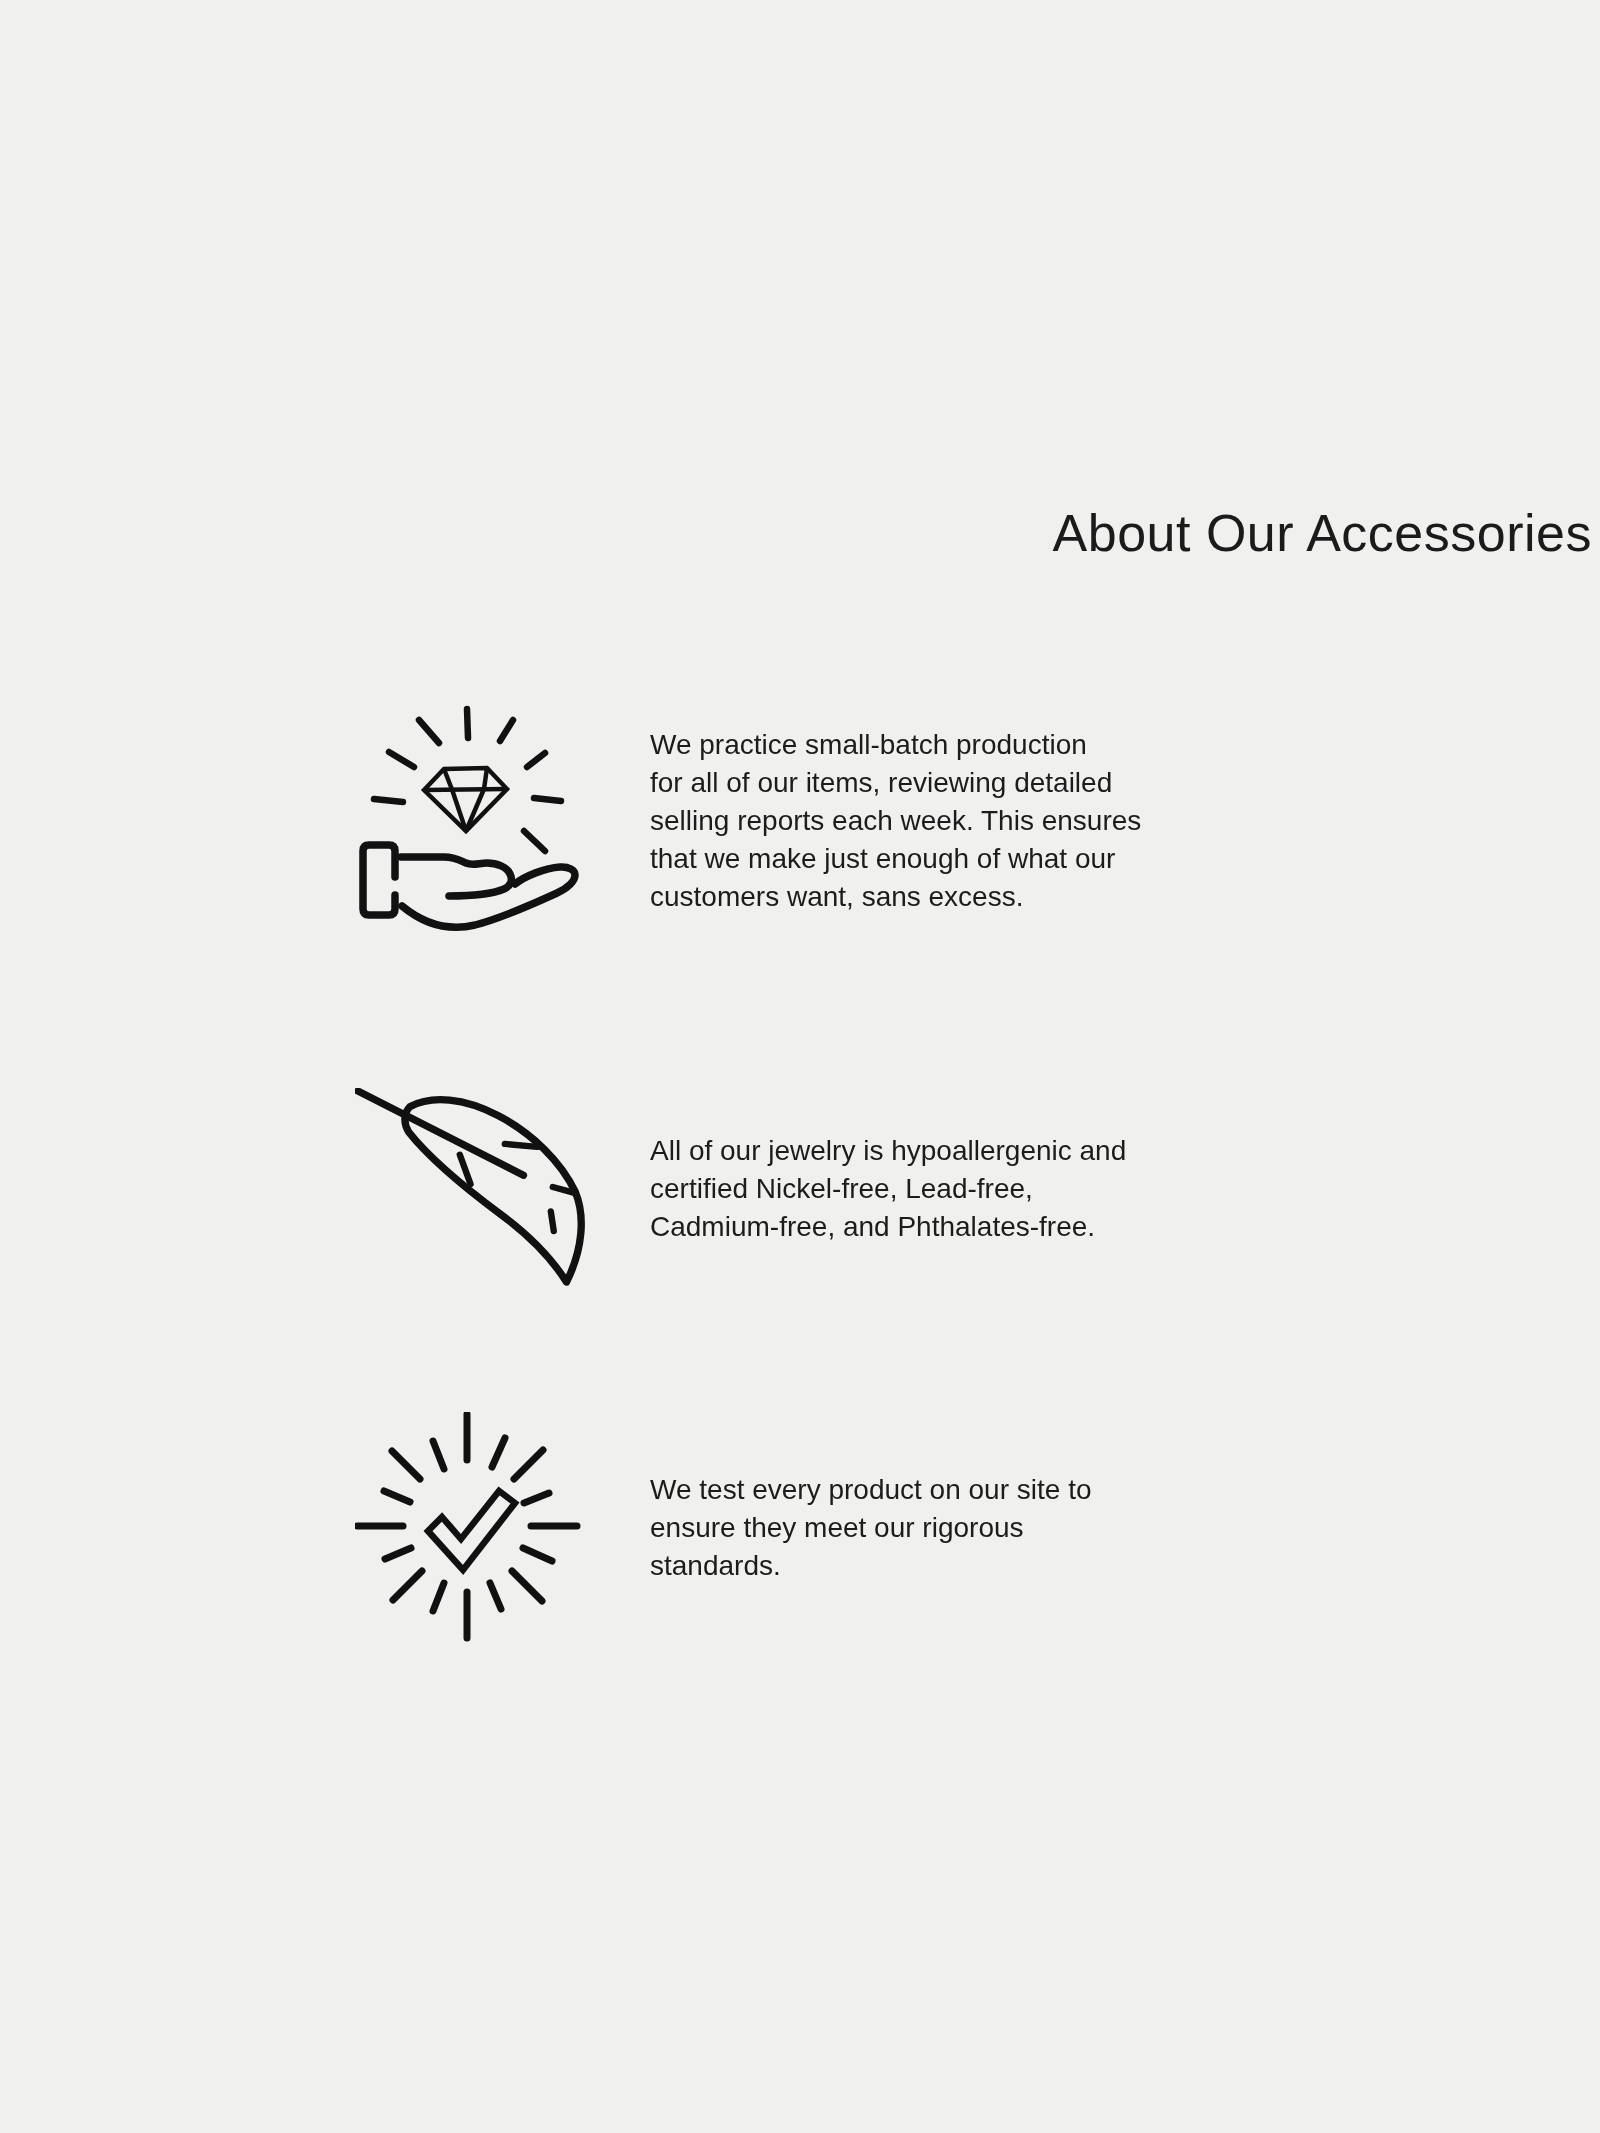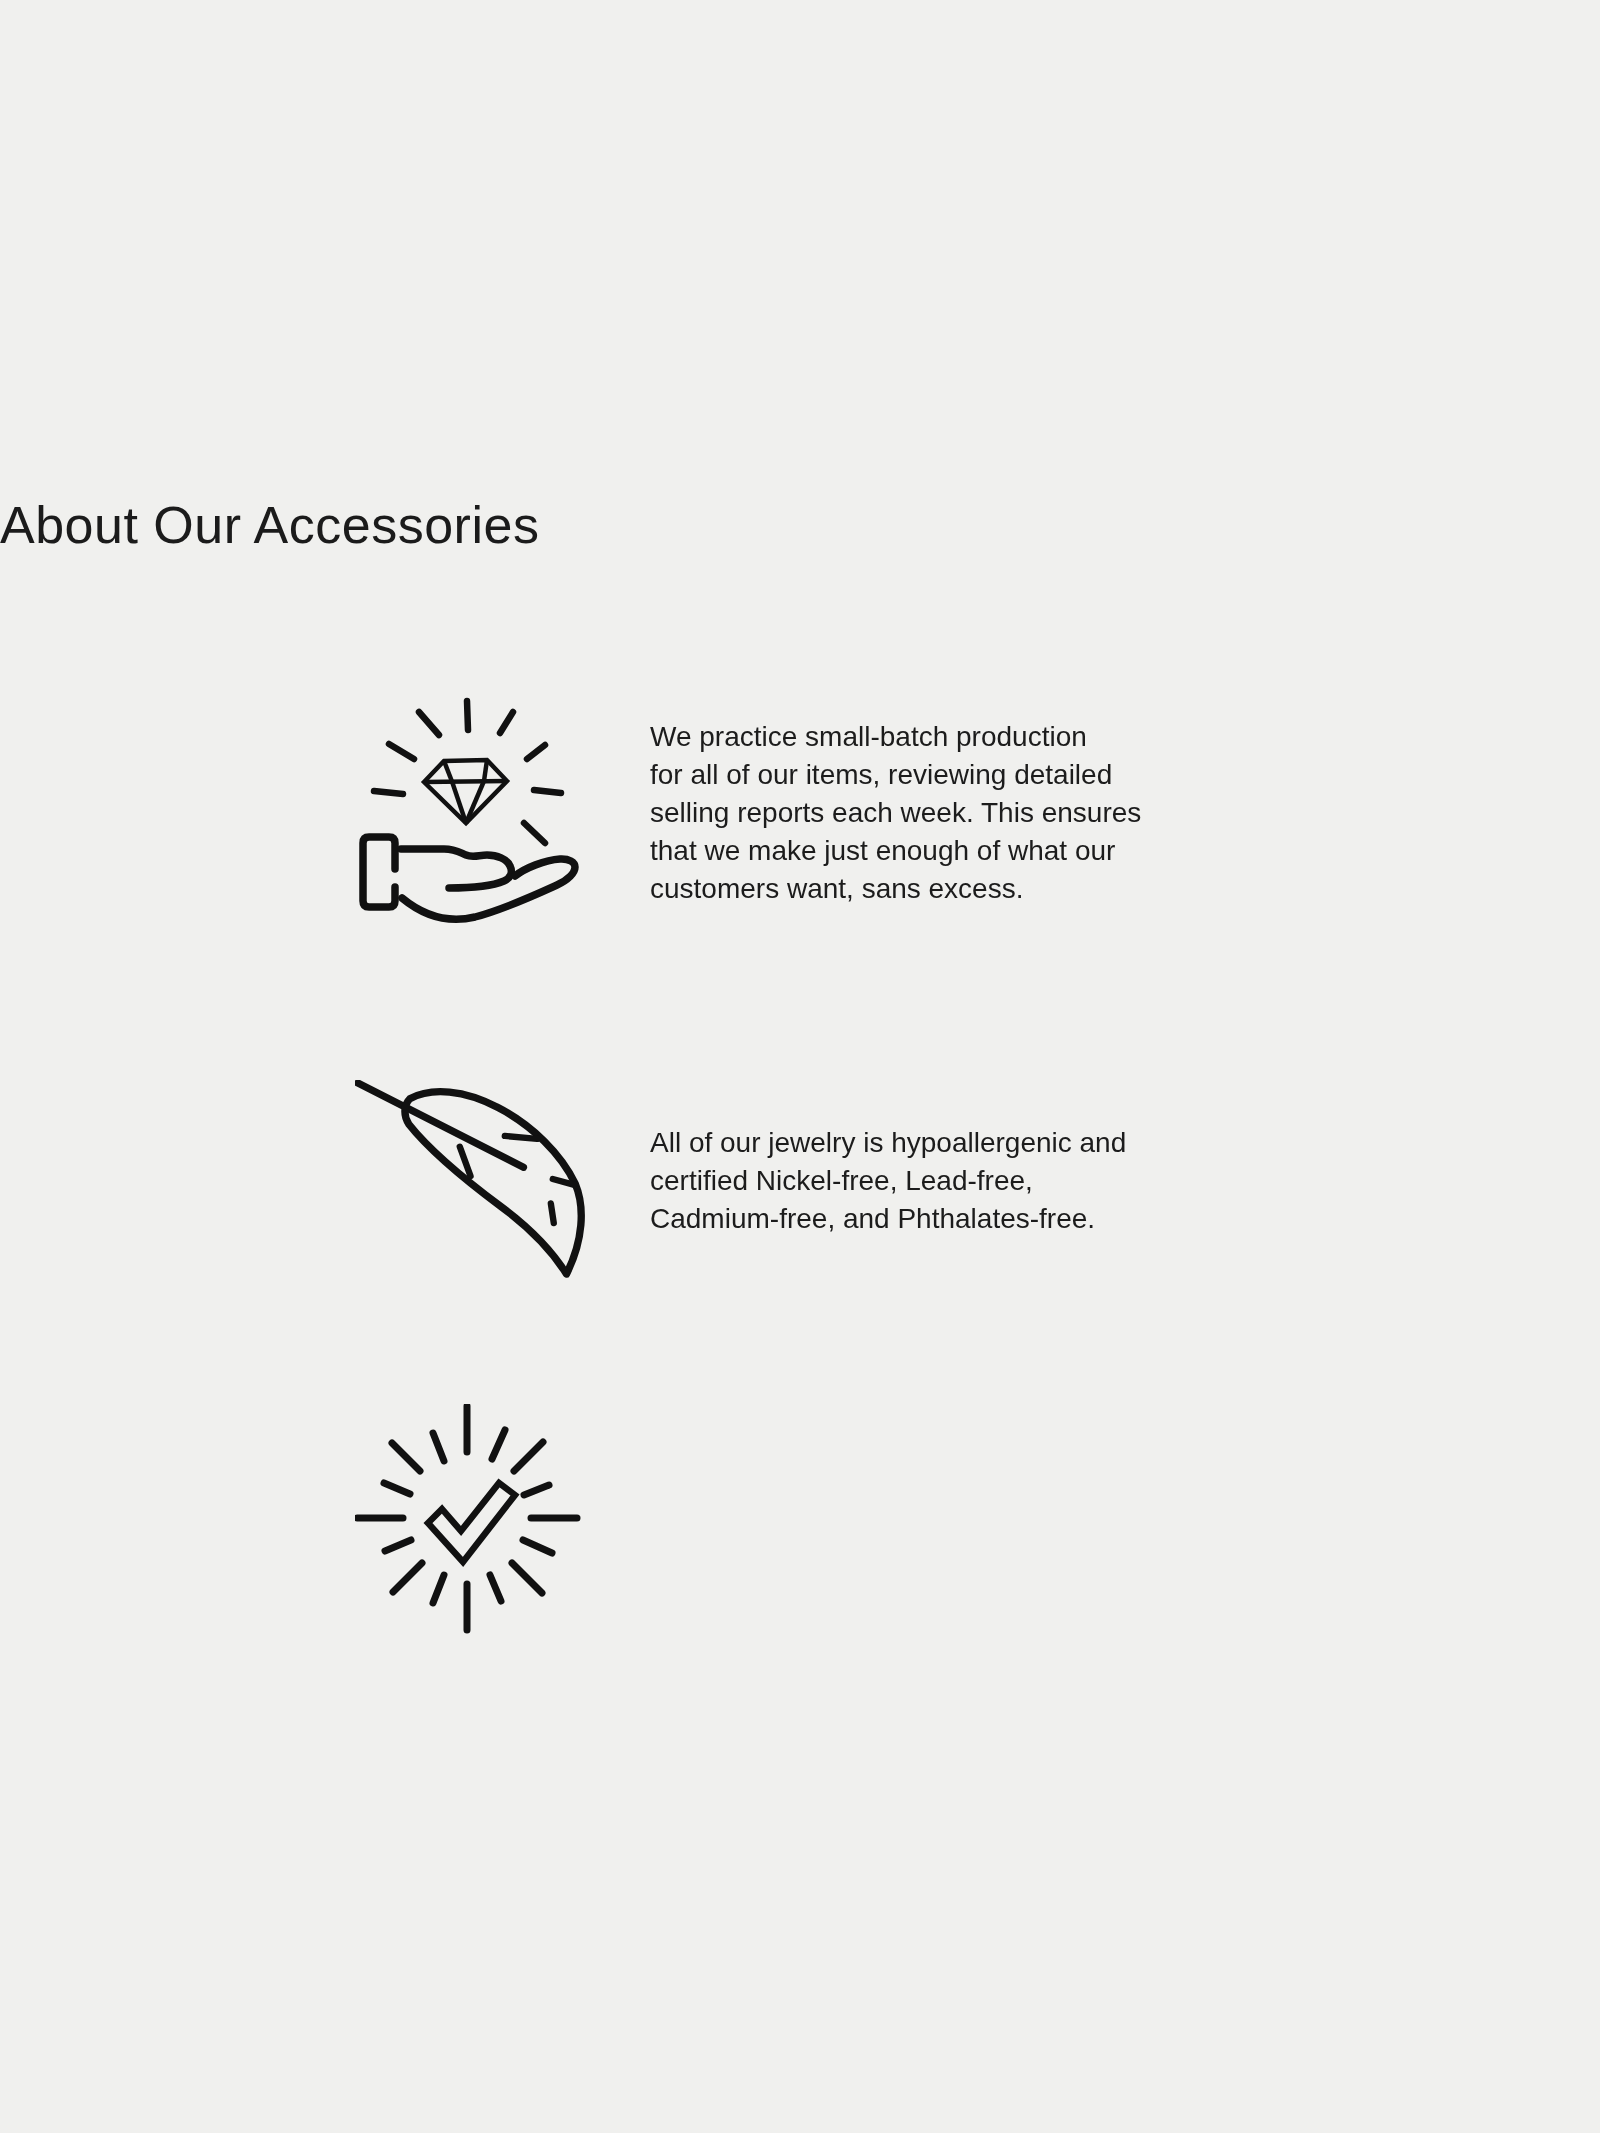--- a/index.html
+++ b/index.html
@@ -12,23 +12,23 @@
     background: #f0f0ee;
     font-family: "Liberation Sans", sans-serif;
     overflow: hidden;
   }
   .page {
     width: 1600px;
     height: 2133px;
     position: relative;
   }
   .title {
-    margin: 0;
+    margin: 8px;
     padding-top: 494px;
-    text-align: left;
+    text-align: right;
     font-size: 52px;
     font-weight: 400;
     line-height: 1.2;
     letter-spacing: 0.5px;
     color: #1b1b1b;
   }
   .features {
     width: 890px;
     margin: 139px auto 0 auto;
   }
@@ -140,16 +140,19 @@
             <path d="M89 171 L78 199"></path>
             <path d="M67 159 L38 188"></path>
             <path d="M56 136 L30 147"></path>
             <path d="M48 114 L2 114"></path>
             <path d="M55 90 L29 79"></path>
             <path d="M65 67 L37 39"></path>
             <path d="M89 57 L78 29"></path>
           </g>
         </svg>
       </div>
+      <p class="feature-text">We test every product on our site to
+ensure they meet our rigorous
+standards.</p>
     </section>
 
   </div>
 </main>
 
 </body></html>

